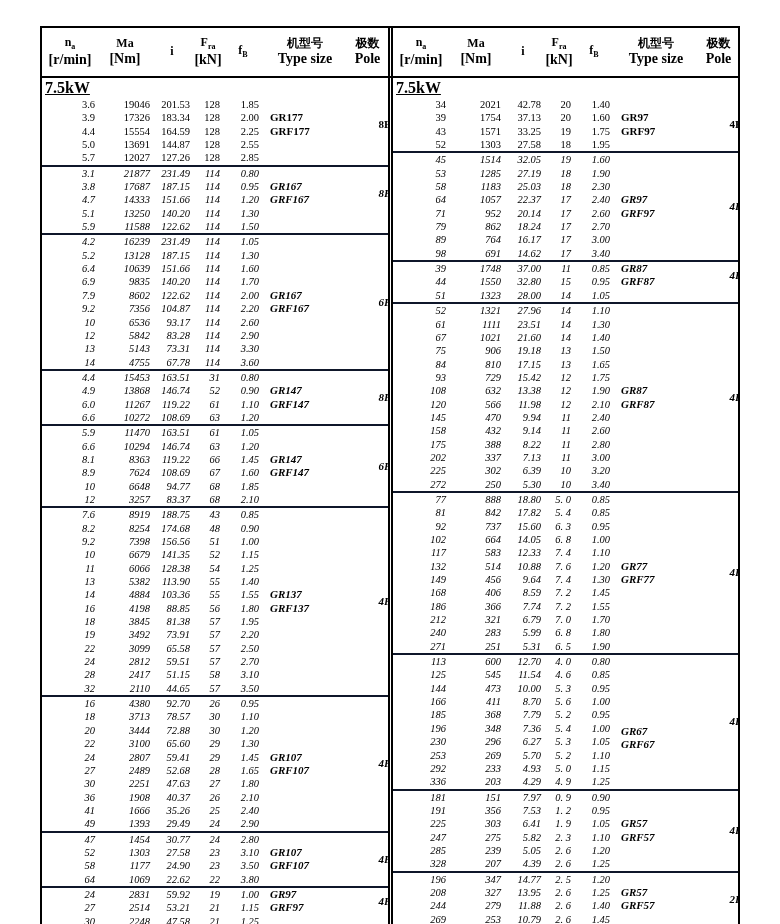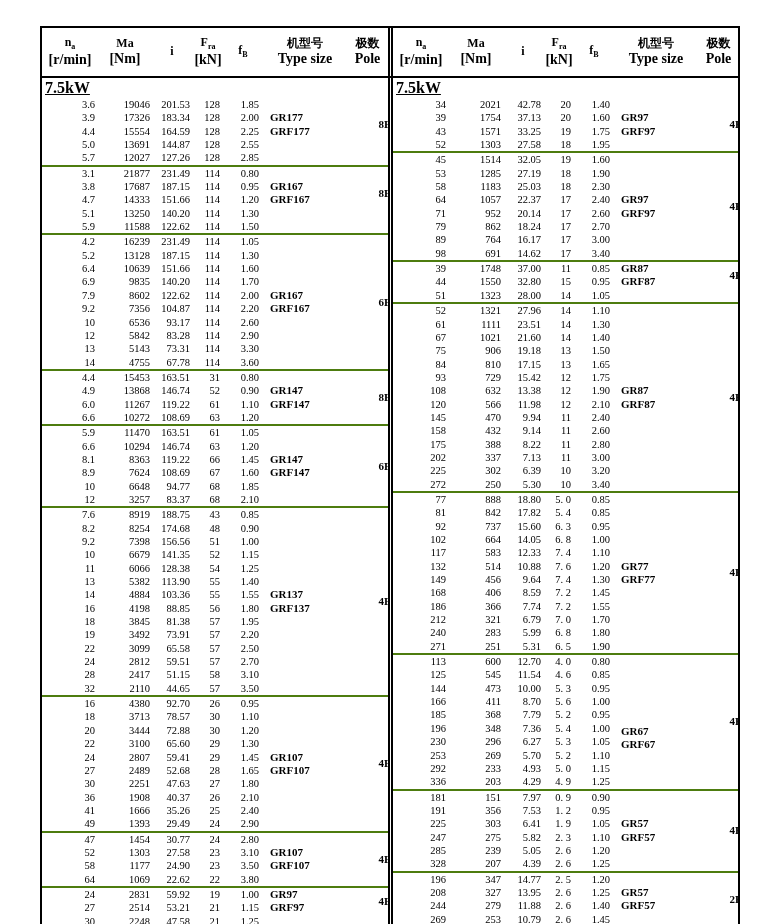--- a/index.html
+++ b/index.html
@@ -15,21 +15,21 @@
   .hc { text-align:center; font-weight:bold; line-height:1.15; }
   .hc .m { font-size:12px; }
   .hc .u { font-size:14px; }
   .hc sub { font-size:8px; }
   .bodyrow { flex:1; display:flex; overflow:hidden; }
   .half { width:348px; border-right:2px solid #000; overflow:hidden; }
   .half.rgt { width:347px; border-right:none; border-left:2px solid #000; margin-left:1px; }
   .power { height:20px; line-height:20px; font-weight:bold; font-size:16px; padding-left:3px;
            font-family:"Liberation Serif", serif;text-decoration:underline; }
   .block { position:relative; }
-  .block + .block { border-top:2px solid #4d7c0f; }
+  .block + .block { border-top:2px solid #0f172a;font-style:italic; }
   .row { display:grid; grid-template-columns:56px 54px 40px 32px 38px; height:13.35px; }
   .cell { font-size:10.5px; line-height:13.35px; text-align:right; white-space:pre; }
   .c0 { padding-right:3px; }
   .c1 { padding-right:2px; }
   .c2 { padding-right:2px; }
   .c3 { padding-right:4px; }
   .c4 { padding-right:3px; }
   .models { position:absolute; left:228px; top:0; }
   .models div { height:13.35px; line-height:13.35px; font-weight:bold; font-size:11px; white-space:nowrap; }
   .pole { position:absolute; left:324px; width:37px; text-align:center; height:13.35px;

